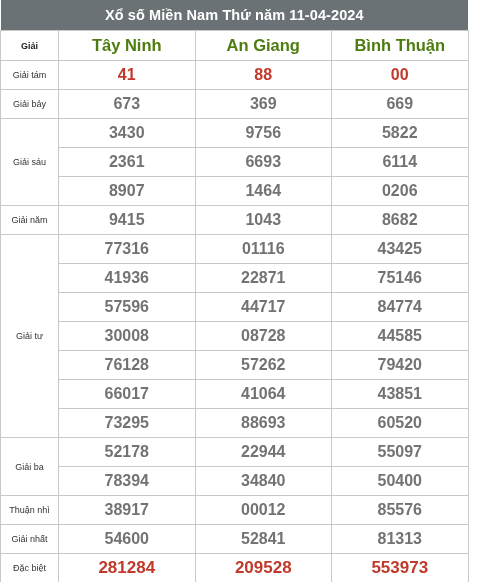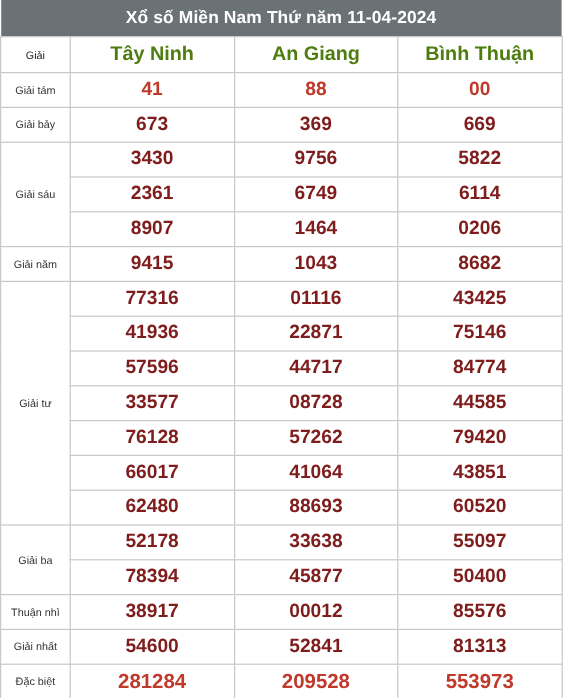--- a/index.html
+++ b/index.html
@@ -46,21 +46,21 @@
     font-weight: bold;
     height: 30px;
     line-height: 30px;
     border: none !important;
     letter-spacing: 0.1px;
   }
 
   
   .prize-head {
     font-size: 9px;
-    font-weight: normal;
+    font-weight: bold;
     color: #222222;
     height: 29px;
     margin-left: 24px;
   }
   .province-head {
     font-size: 16.5px;
     font-weight: bold;
     color: #4d7c0f;
     height: 29px;
   }
@@ -71,21 +71,21 @@
     font-weight: normal;
     color: #333333;
     width: 58px;
     margin-left: 48px;
   }
 
   
   .num {
     font-size: 16px;
     font-weight: bold;
-    color: #7f1d1d;
+    color: #737373;
     height: 28px;
   }
   .num.red {
     color: #c0392b;
     margin-left: 28px;
   }
   .num.special {
     font-size: 17px;
     color: #c0392b;
   }
@@ -129,21 +129,21 @@
           <td class="num">669</td>
         </tr>
         <tr>
           <td class="prize-label" rowspan="3">Giải sáu</td>
           <td class="num">3430</td>
           <td class="num">9756</td>
           <td class="num">5822</td>
         </tr>
         <tr>
           <td class="num">2361</td>
-          <td class="num">6749</td>
+          <td class="num">6693</td>
           <td class="num">6114</td>
         </tr>
         <tr>
           <td class="num">8907</td>
           <td class="num">1464</td>
           <td class="num">0206</td>
         </tr>
         <tr>
           <td class="prize-label" rowspan="1">Giải năm</td>
           <td class="num">9415</td>
@@ -160,48 +160,48 @@
           <td class="num">41936</td>
           <td class="num">22871</td>
           <td class="num">75146</td>
         </tr>
         <tr>
           <td class="num">57596</td>
           <td class="num">44717</td>
           <td class="num">84774</td>
         </tr>
         <tr>
-          <td class="num">33577</td>
+          <td class="num">30008</td>
           <td class="num">08728</td>
           <td class="num">44585</td>
         </tr>
         <tr>
           <td class="num">76128</td>
           <td class="num">57262</td>
           <td class="num">79420</td>
         </tr>
         <tr>
           <td class="num">66017</td>
           <td class="num">41064</td>
           <td class="num">43851</td>
         </tr>
         <tr>
-          <td class="num">62480</td>
+          <td class="num">73295</td>
           <td class="num">88693</td>
           <td class="num">60520</td>
         </tr>
         <tr>
           <td class="prize-label" rowspan="2">Giải ba</td>
           <td class="num">52178</td>
-          <td class="num">33638</td>
+          <td class="num">22944</td>
           <td class="num">55097</td>
         </tr>
         <tr>
           <td class="num">78394</td>
-          <td class="num">45877</td>
+          <td class="num">34840</td>
           <td class="num">50400</td>
         </tr>
         <tr>
           <td class="prize-label" rowspan="1">Thuận nhì</td>
           <td class="num">38917</td>
           <td class="num">00012</td>
           <td class="num">85576</td>
         </tr>
         <tr>
           <td class="prize-label" rowspan="1">Giải nhất</td>

